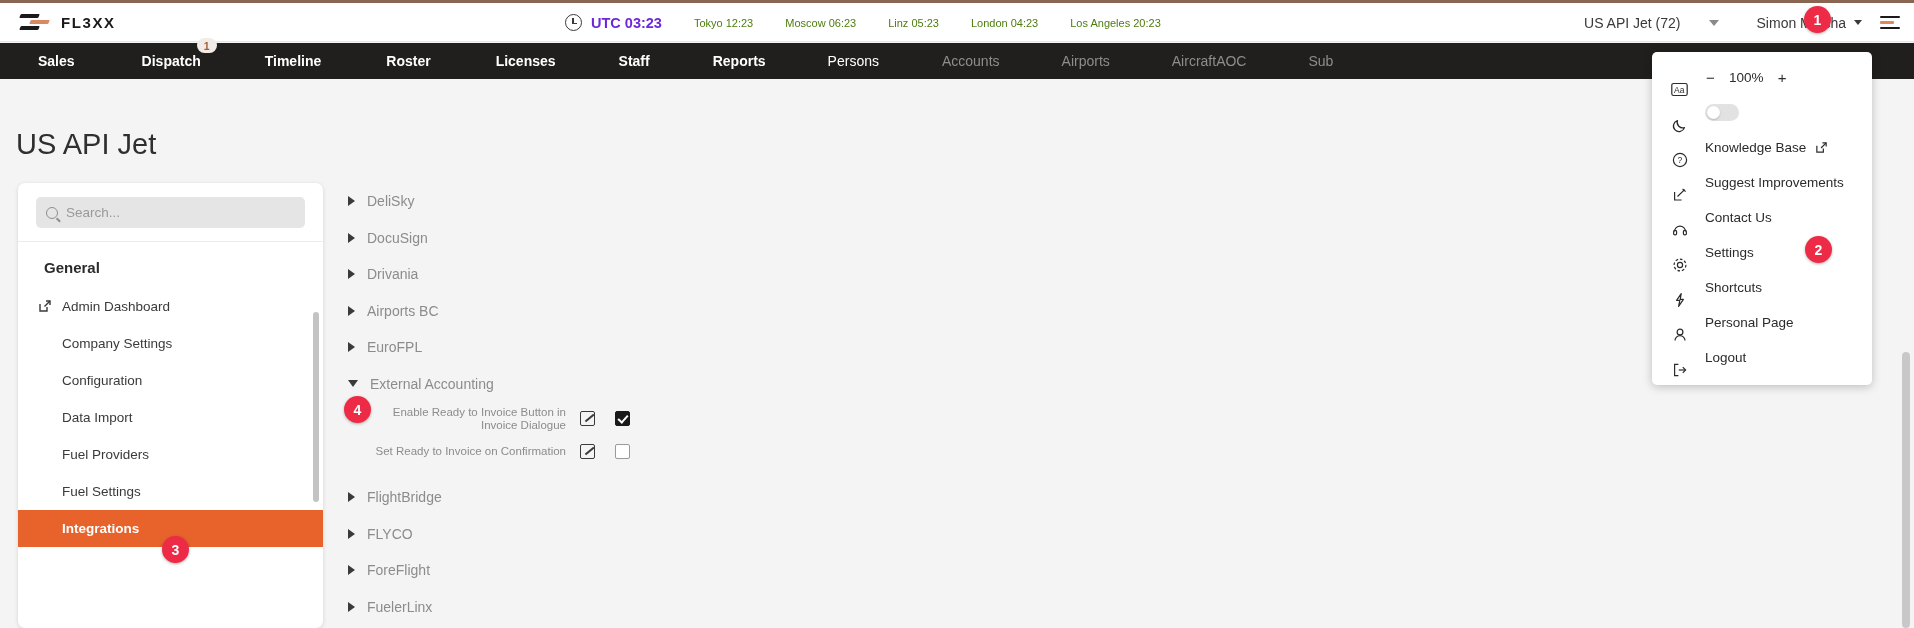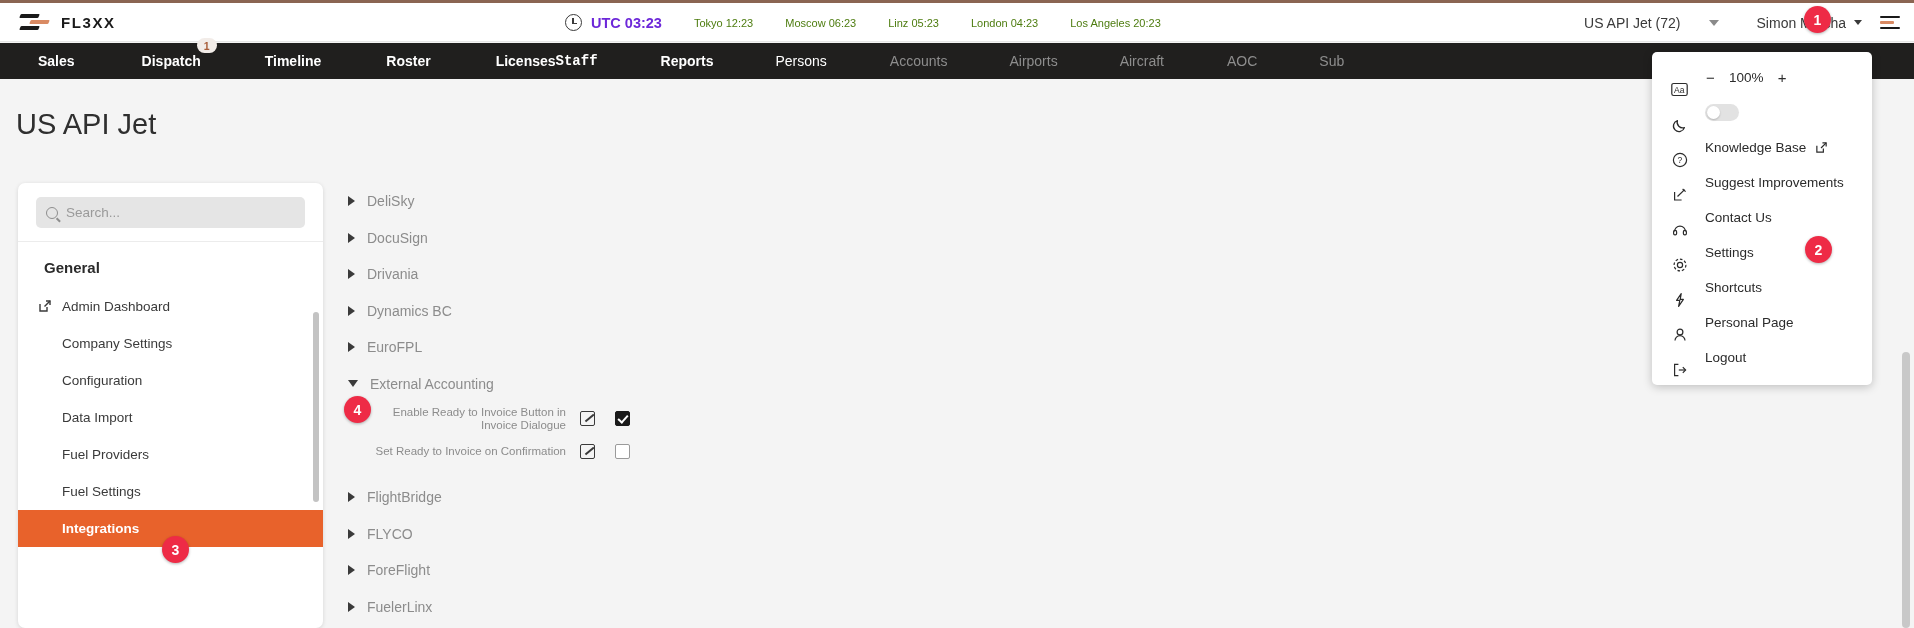--- a/index.html
+++ b/index.html
@@ -97,21 +97,21 @@
   .nav-badge {
     position: absolute; top: -15px; right: -16px;
     min-width: 20px; height: 15px; padding: 0 5px;
     border-radius: 8px; background: #f2ece8; color: #a85c38;
     font-size: 10.5px; font-weight: 700;
     display: flex; align-items: center; justify-content: center;
   }
 
   
   .page-title {
-    position: absolute; left: 16px; top: 108px;
+    position: absolute; left: 16px; top: 128px;
     font-size: 29px; color: #2f2f2f; font-weight: 400;
   }
 
   .collapse-btn {
     position: absolute; right: 220px; top: 110px;
     width: 38px; height: 38px; border-radius: 50%;
     background: #ffffff; box-shadow: 0 1px 4px rgba(0,0,0,0.14);
     display: flex; align-items: center; justify-content: center;
   }
   .arrow-left-glyph { color: #9a9a9a; font-size: 16px; line-height: 1; }
@@ -318,39 +318,39 @@
     </div>
     <div class="nav-item bright" style="margin-left:64px;">
       <span>Timeline</span>
     </div>
     <div class="nav-item bright" style="margin-left:65px;">
       <span>Roster</span>
     </div>
     <div class="nav-item bright" style="margin-left:65px;">
       <span>Licenses</span>
     </div>
-    <div class="nav-item bright" style="font-family:Liberation Mono, monospace;">
+    <div class="nav-item bright" style="margin-left:63px;">
       <span>Staff</span>
     </div>
     <div class="nav-item active" style="margin-left:63px;">
       <span>Reports</span>
     </div>
     <div class="nav-item" style="margin-left:62px;color:#ffffff;">
       <span>Persons</span>
     </div>
     <div class="nav-item" style="margin-left:63px;color:#8d8d8d;">
       <span>Accounts</span>
     </div>
     <div class="nav-item" style="margin-left:62px;color:#8d8d8d;">
       <span>Airports</span>
     </div>
     <div class="nav-item" style="margin-left:62px;color:#8d8d8d;">
       <span>Aircraft</span>
     </div>
-    <div class="nav-item" style="margin-left:63px;color:#8d8d8d;">
+    <div class="nav-item" style="color:#8d8d8d;">
       <span>AOC</span>
     </div>
     <div class="nav-item" style="margin-left:62px;color:#8d8d8d;">
       <span>Sub</span>
     </div>
   </div>
 
   <div class="page-title">US API Jet</div>
 
   <div class="collapse-btn">
@@ -412,21 +412,21 @@
     <div class="integration-row">
       <span class="tri-right"></span>
       <span>DocuSign</span>
     </div>
     <div class="integration-row">
       <span class="tri-right"></span>
       <span>Drivania</span>
     </div>
     <div class="integration-row">
       <span class="tri-right"></span>
-      <span>Dynamics BC</span>
+      <span>Airports BC</span>
     </div>
     <div class="integration-row">
       <span class="tri-right"></span>
       <span>EuroFPL</span>
     </div>
 
     <div class="integration-row">
       <span class="tri-down"></span>
       <span>External Accounting</span>
     </div>

